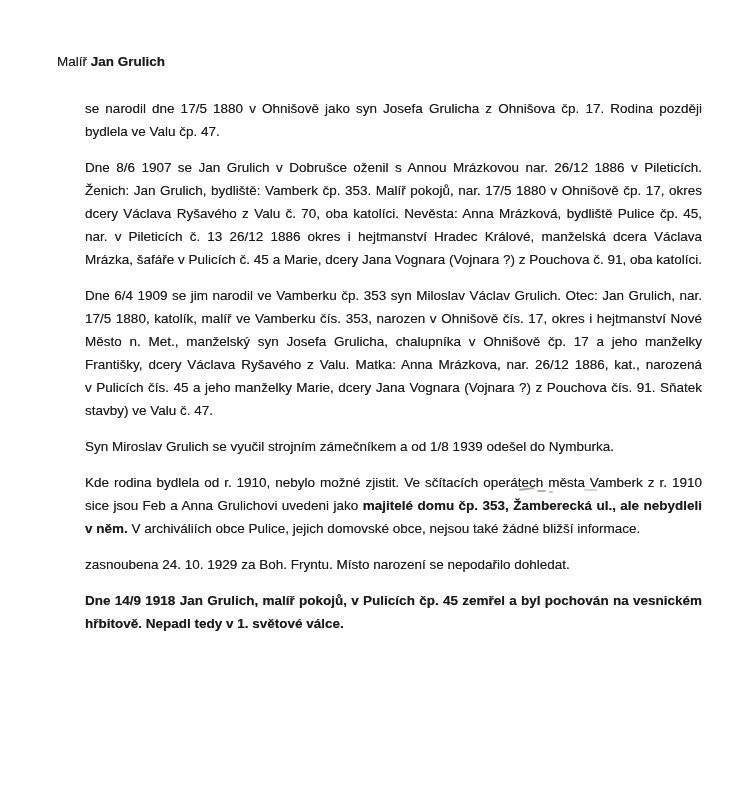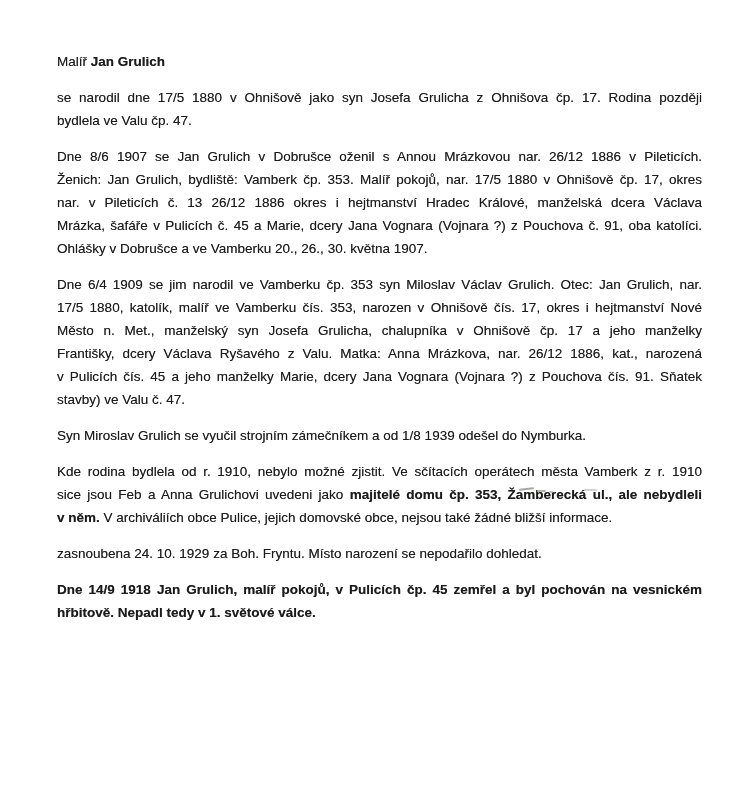--- a/index.html
+++ b/index.html
@@ -19,25 +19,26 @@
     position: absolute;
     left: 57px;
     top: 50px;
     width: 645px;
     color: #1b1b1b;
     font-size: 13.5px;
     text-shadow: 0 0 0.4px rgba(20,20,20,0.55);
   }
   .title-line {
     line-height: 23px;
-    margin-bottom: 13px;
+    margin-bottom: 24px;
     white-space: nowrap;
   }
   .para {
     margin-bottom: 13px;
+    margin-left: 28px;
   }
   .line {
     line-height: 23px;
     text-align: justify;
     text-align-last: justify;
   }
   .line.endline {
     text-align-last: left;
   }
   .b { font-weight: bold; }
@@ -63,23 +64,23 @@
       <span class="r">Malíř </span><span class="b">Jan Grulich</span>
     </div>
     <div>
         <div class="para">
           <div class="line"><span class="r">se narodil dne 17/5 1880 v Ohnišově jako syn Josefa Grulicha z Ohnišova čp. 17. Rodina později</span></div>
           <div class="line endline"><span class="r">bydlela ve Valu čp. 47.</span></div>
         </div>
         <div class="para">
           <div class="line"><span class="r">Dne 8/6 1907 se Jan Grulich v Dobrušce oženil s Annou Mrázkovou nar. 26/12 1886 v Pileticích.</span></div>
           <div class="line"><span class="r">Ženich: Jan Grulich, bydliště: Vamberk čp. 353. Malíř pokojů, nar. 17/5 1880 v Ohnišově čp. 17, okres</span></div>
+          <div class="line"><span class="r">dcery Václava Ryšavého z Valu č. 70, oba katolíci. Nevěsta: Anna Mrázková, bydliště Pulice čp. 45,</span></div>
           <div class="line"><span class="r">nar. v Pileticích č. 13 26/12 1886 okres i hejtmanství Hradec Králové, manželská dcera Václava</span></div>
           <div class="line"><span class="r">Mrázka, šafáře v Pulicích č. 45 a Marie, dcery Jana Vognara (Vojnara ?) z Pouchova č. 91, oba katolíci.</span></div>
-          <div class="line endline"><span class="r">Ohlášky v Dobrušce a ve Vamberku 20., 26., 30. května 1907.</span></div>
         </div>
         <div class="para">
           <div class="line"><span class="r">Dne 6/4 1909 se jim narodil ve Vamberku čp. 353 syn Miloslav Václav Grulich. Otec: Jan Grulich, nar.</span></div>
           <div class="line"><span class="r">17/5 1880, katolík, malíř ve Vamberku čís. 353, narozen v Ohnišově čís. 17, okres i hejtmanství Nové</span></div>
           <div class="line"><span class="r">Město n. Met., manželský syn Josefa Grulicha, chalupníka v Ohnišově čp. 17 a jeho manželky</span></div>
           <div class="line"><span class="r">Františky, dcery Václava Ryšavého z Valu. Matka: Anna Mrázkova, nar. 26/12 1886, kat., narozená</span></div>
           <div class="line"><span class="r">v Pulicích čís. 45 a jeho manželky Marie, dcery Jana Vognara (Vojnara ?) z Pouchova čís. 91. Sňatek</span></div>
           <div class="line endline"><span class="r">stavby) ve Valu č. 47.</span></div>
         </div>
         <div class="para">

